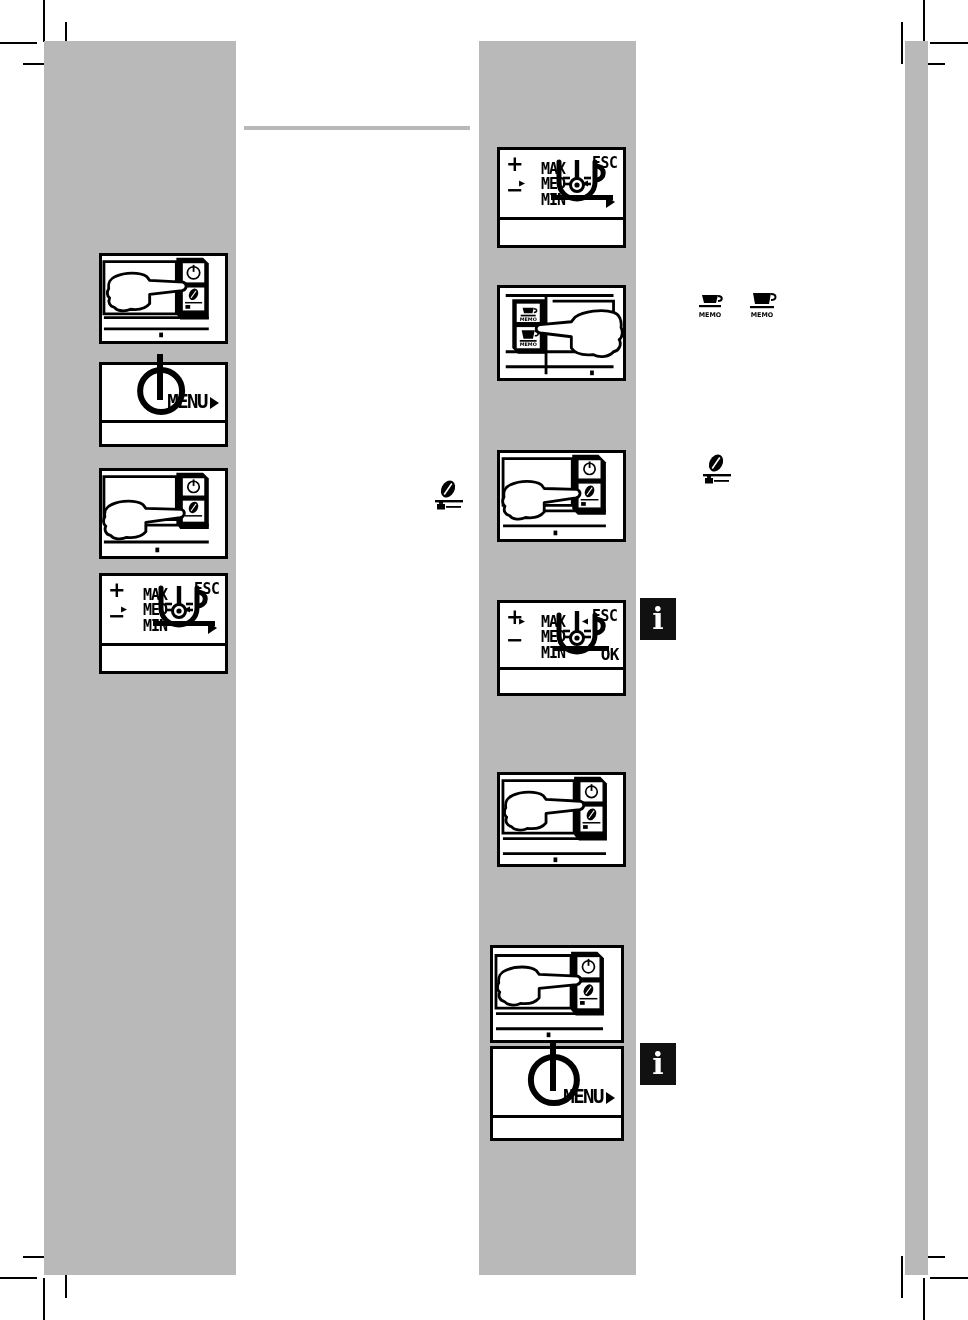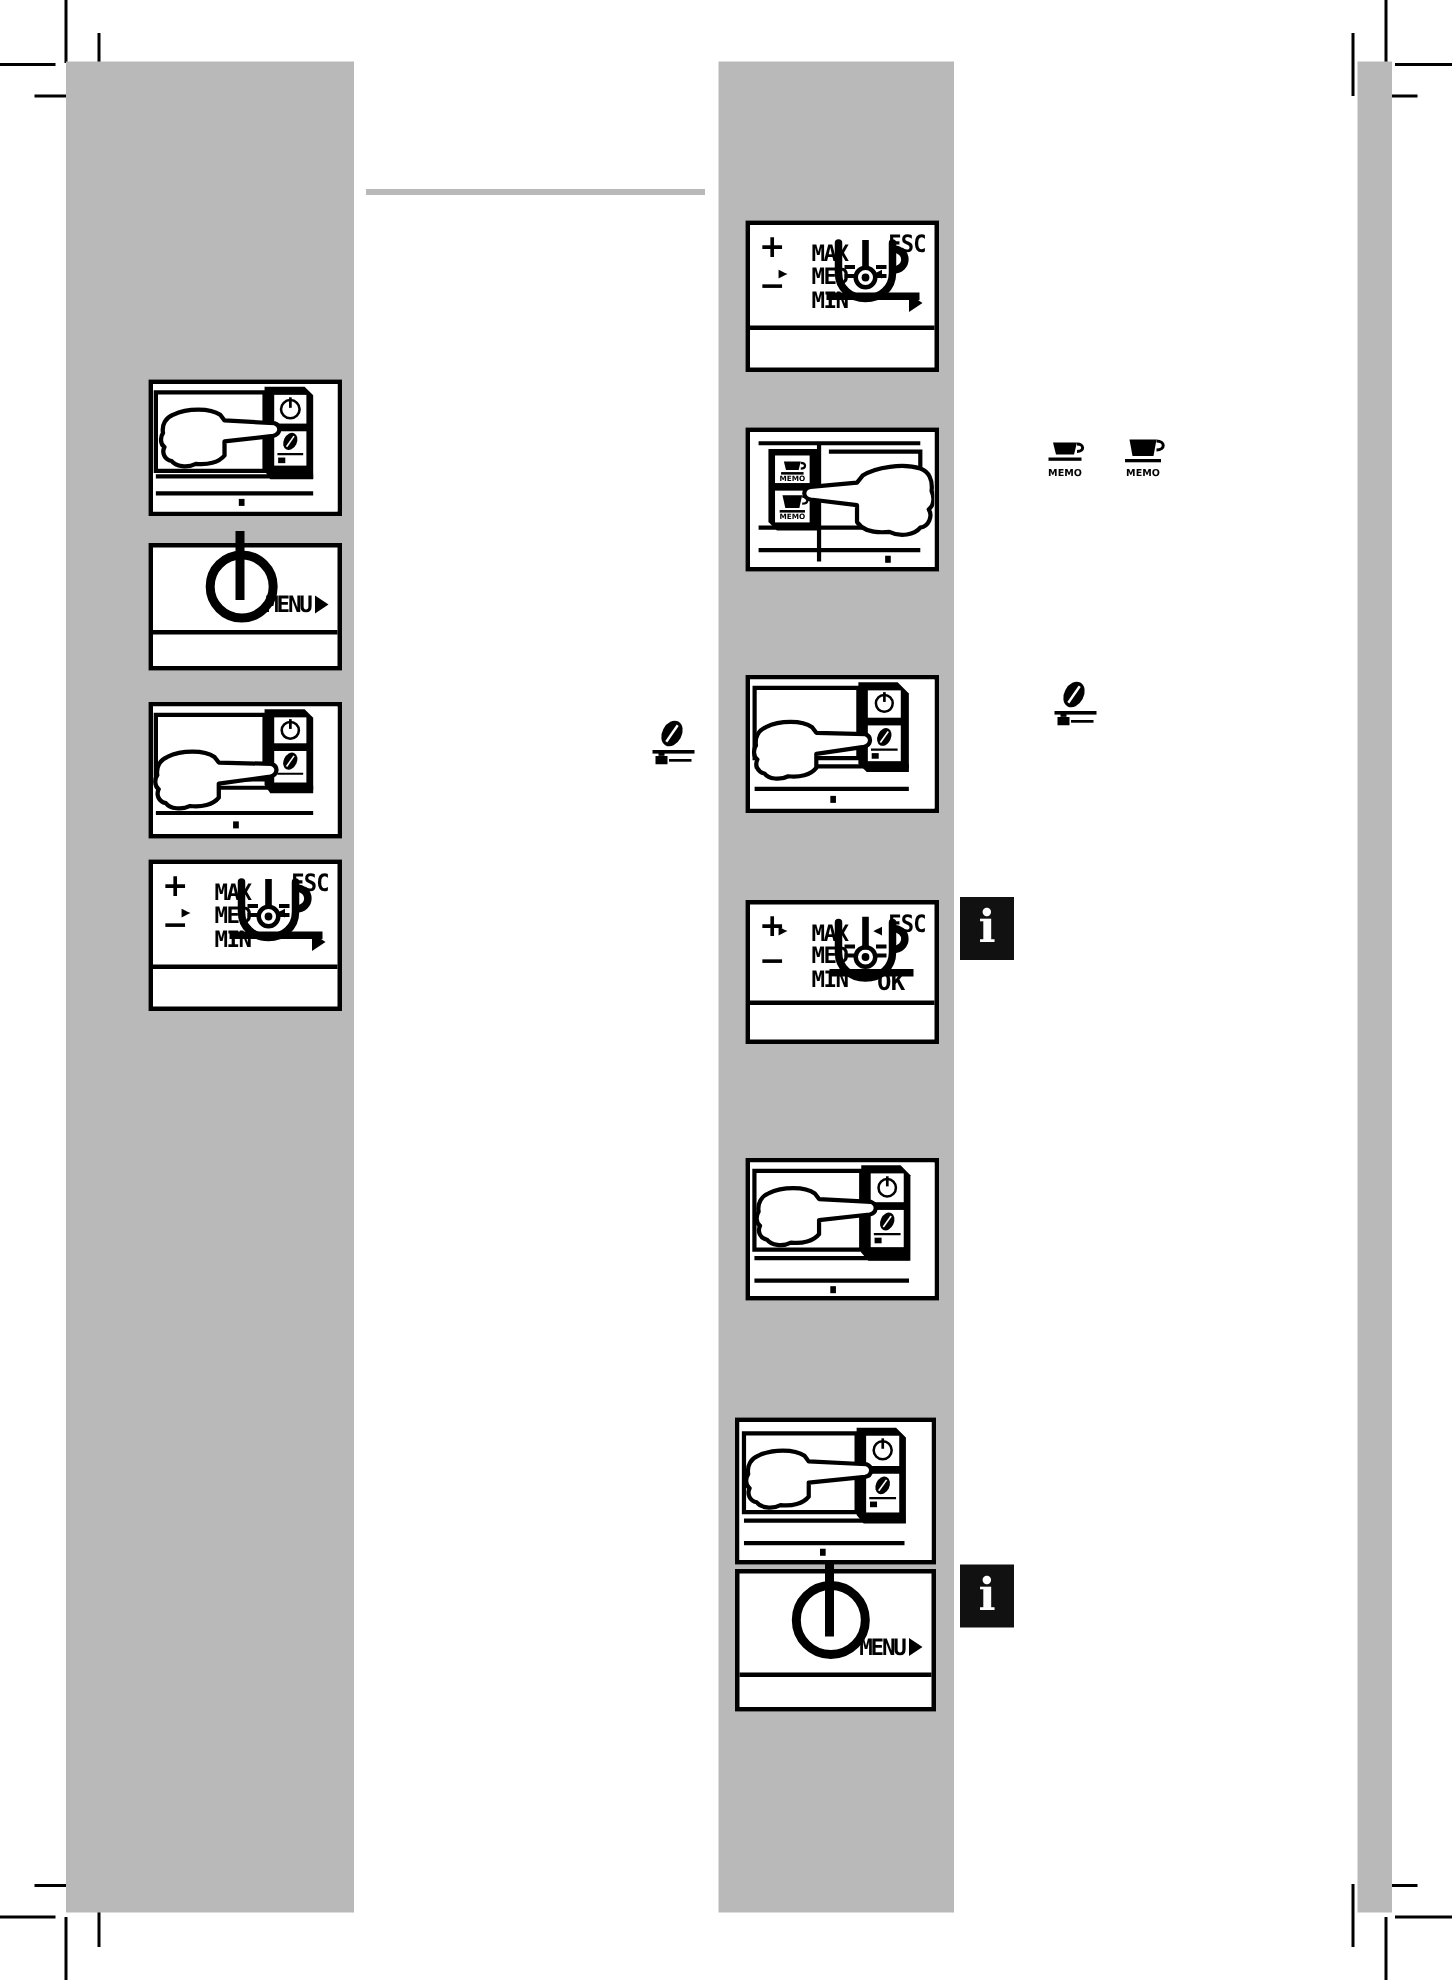--- a/index.html
+++ b/index.html
@@ -43,21 +43,21 @@
   }
   .lcd-plus { top: 4px; font-size: 21px; }
   .lcd-minus { bottom: 16px; font-size: 21px; }
   .lcd-esc {
     position: absolute; right: 5px; top: 3px;
     font-size: 16px; font-weight: 700; letter-spacing: -0.5px;
     font-family: "DejaVu Sans Mono", monospace;
     transform: scaleX(0.92);
   }
   .lcd-ok {
-    position: absolute; right: 20px; bottom: 3px;
+    position: absolute; right: 4px; bottom: 3px;
     font-size: 16px; font-weight: 700; letter-spacing: -0.5px;
     font-family: "DejaVu Sans Mono", monospace;
   }
   .lcd-arrow-r {
     position: absolute; right: 8px; bottom: 9px;
     width: 0; height: 0;
     border-left: 9px solid #000;
     border-top: 6px solid transparent;
     border-bottom: 6px solid transparent;
   }
@@ -91,21 +91,21 @@
   }
   .pw-bar {
     position: absolute; left: 50%; top: 46%;
     transform: translate(-50%, -50%);
     width: 6px; height: 46px; background: #000;
     margin-top: -14px; margin-left: -4px;
   }
   .pw-menu {
     position: absolute; right: 18px; bottom: 8px;
     font-family: "DejaVu Sans Mono", monospace;
-    font-size: 15px; font-weight: 700; letter-spacing: -1.5px;
+    font-size: 19px; font-weight: 700; letter-spacing: -1.5px;
   }
   .pw-menu-arrow {
     position: absolute; right: 6px; bottom: 11px;
     width: 0; height: 0;
     border-left: 9px solid #000;
     border-top: 6px solid transparent;
     border-bottom: 6px solid transparent;
   }
 
   

